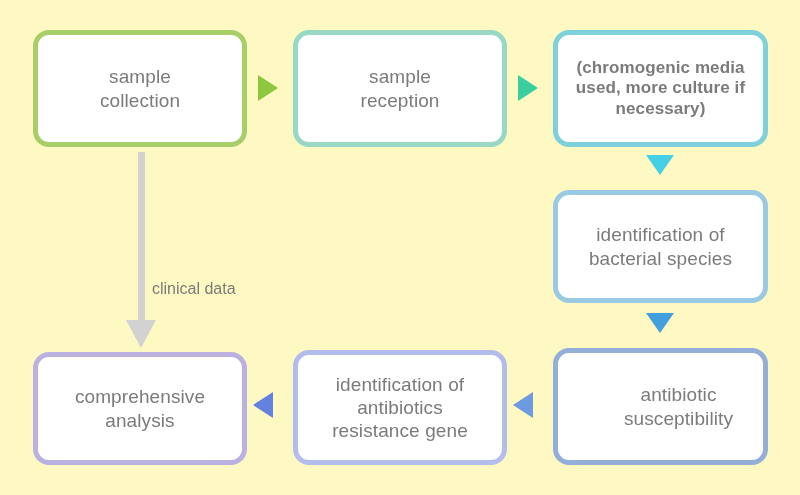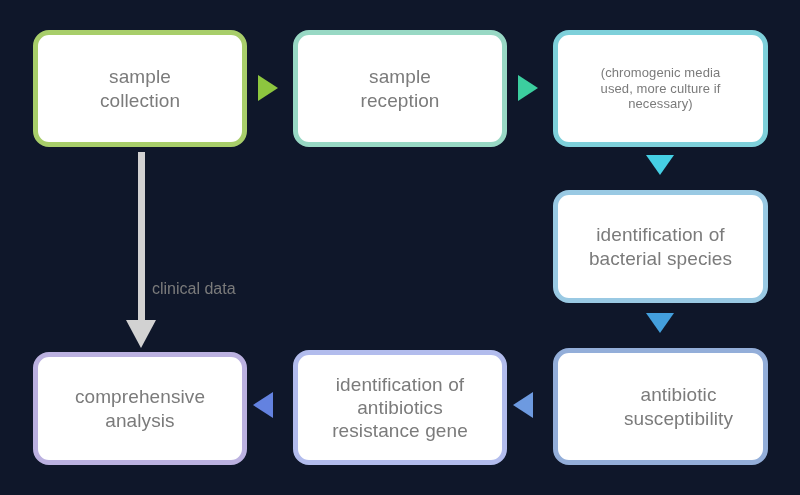--- a/index.html
+++ b/index.html
@@ -7,21 +7,21 @@
     padding: 0;
     background: #ffffff;
   }
   body {
     font-family: "Liberation Sans", "DejaVu Sans", sans-serif;
   }
   #canvas {
     position: relative;
     width: 800px;
     height: 495px;
-    background: #0f172a;
+    background: #fef9c3;
     overflow: hidden;
   }
 
   
   .node {
     position: absolute;
     box-sizing: border-box;
     background: #ffffff;
     border-style: solid;
     border-width: 5px;
@@ -37,23 +37,24 @@
     font-size: 19px;
     letter-spacing: 0.1px;
     padding: 0 10px;
     white-space: pre-line;
   }
   .node .label.big {
     font-size: 20px;
   }
   .node .sublabel {
     display: block;
-    font-size: 13px;
+    font-size: 17px;
     line-height: 1.2;
     white-space: pre-line;
+    font-weight: bold;
   }
 
   
   #node-sample-collection   { left: 33px;  top: 30px;  width: 214px; height: 117px; }
   #node-sample-reception    { left: 293px; top: 30px;  width: 214px; height: 117px; }
   #node-primary-screening   { left: 553px; top: 30px;  width: 215px; height: 117px; }
   #node-identification-species { left: 553px; top: 190px; width: 215px; height: 113px; }
   #node-antibiotic-susceptibility { left: 553px; top: 348px; width: 215px; height: 117px; padding-left: 36px; }
   #node-resistance-gene     { left: 293px; top: 350px; width: 214px; height: 115px; }
   #node-comprehensive-analysis { left: 33px;  top: 352px; width: 214px; height: 113px; }

